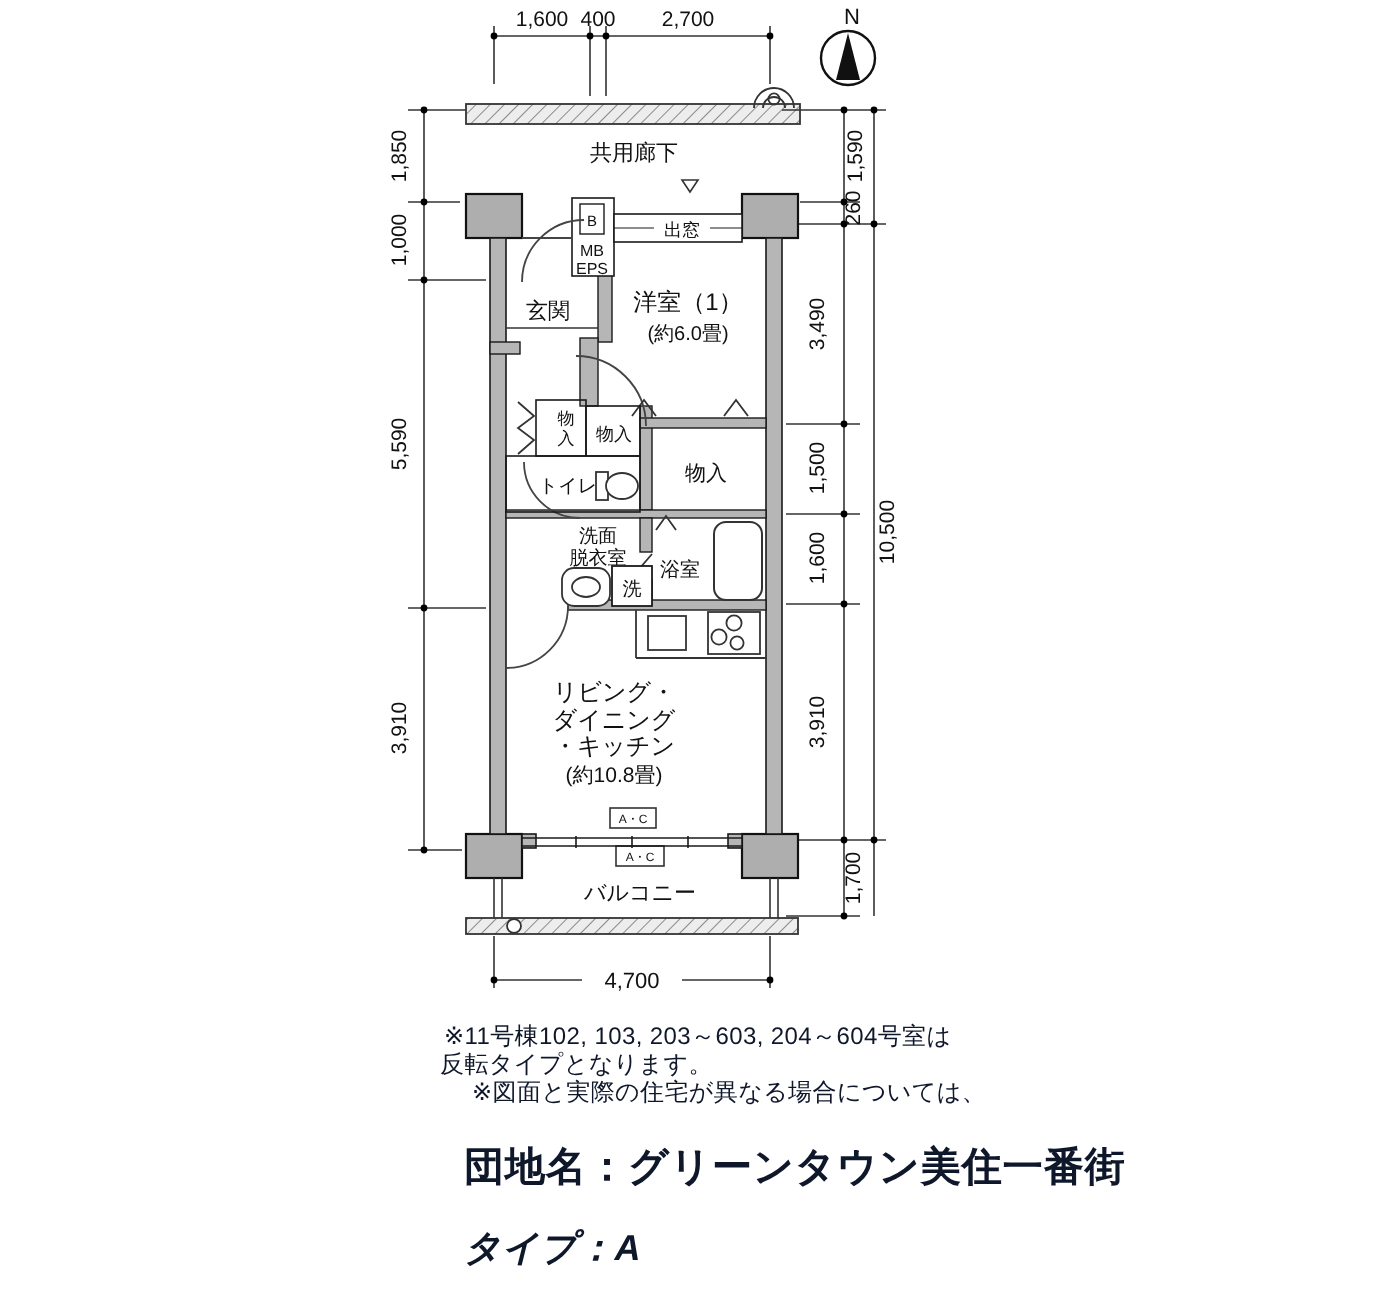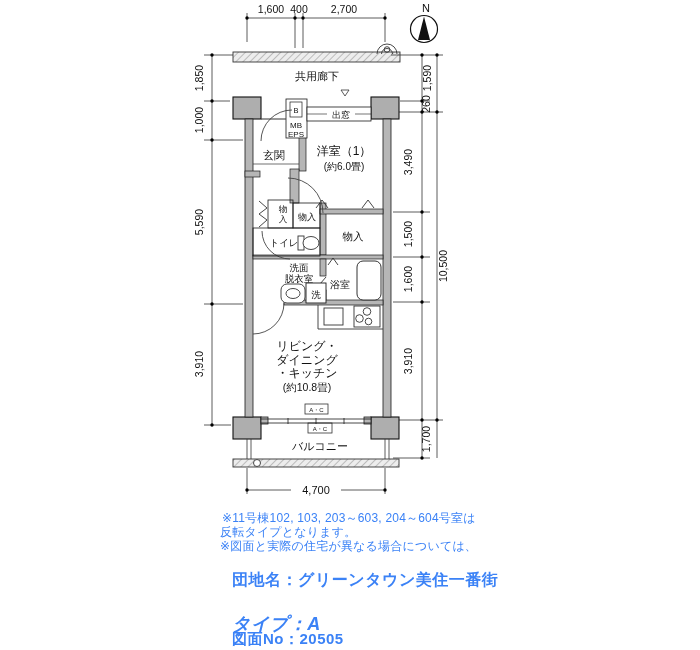--- a/index.html
+++ b/index.html
@@ -1,17 +1,17 @@
 <!DOCTYPE html>
 <html><head>
 <meta charset="utf-8">
 <style>
   html,body{margin:0;padding:0;background:#fff;}
   .canvas{position:relative;width:700px;height:650px;background:#fff;overflow:hidden;
-          font-family:"Liberation Sans","DejaVu Sans",sans-serif;color:#3b82f6;}
+          font-family:"Liberation Sans","DejaVu Sans",sans-serif;color:#0f172a;}
   svg text{font-family:"Liberation Sans","DejaVu Sans",sans-serif;fill:#111;}
   .note{position:absolute;font-size:12px;font-weight:500;white-space:nowrap;letter-spacing:0.2px;}
   .info{position:absolute;font-weight:600;white-space:nowrap;letter-spacing:0.5px;}
 </style>
 </head>
 <body>
 
 <div class="canvas">
 
 <svg width="700" height="650" viewBox="0 0 700 650">
@@ -250,20 +250,19 @@
     <line x1="389" y1="439" x2="389" y2="459"></line>
   </g>
   <rect x="233" y="459" width="166" height="8" fill="url(#hatch)" stroke="#333" stroke-width="0.9"></rect>
   <circle cx="257" cy="463" r="3.5" fill="#fff" stroke="#333" stroke-width="0.9"></circle>
   <text x="320" y="450" font-size="11" text-anchor="middle">バルコニー</text>
 </svg>
 
 
 <div class="note" style="left:222px;top:510px;text-align:right;">※11号棟102, 103, 203～603, 204～604号室は</div>
 <div class="note" style="left:220px;top:524px;">反転タイプとなります。</div>
-<div class="note" style="left:220px;top:538px;">※図面と実際の住宅が異なる場合については、</div>
-
-
-<div class="info" style="left:232px;top:570px;font-size:16px;">団地名：グリーンタウン美住一番街</div>
+<div class="note" style="left:236px;top:538px;">※図面と実際の住宅が異なる場合については、</div>
+
+
+<div class="info" style="left:232px;top:570px;font-size:20px;">団地名：グリーンタウン美住一番街</div>
 <div class="info" style="left:232px;top:612px;font-size:18px;font-style:italic;">タイプ：A</div>
-<div class="info" style="left:232px;top:630px;font-size:15px;">図面No：20505</div>
 
 </div>
 
 </body></html>

